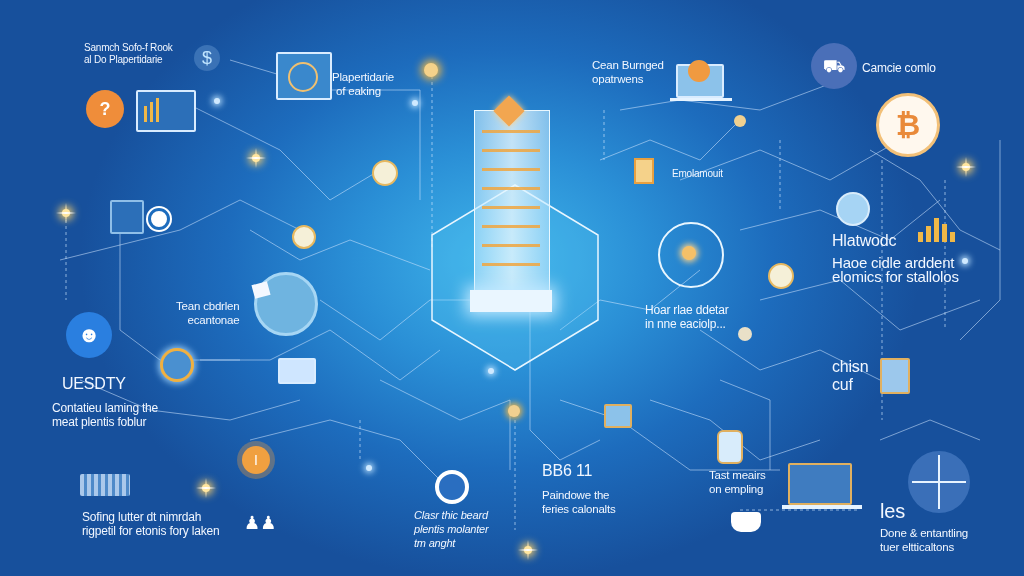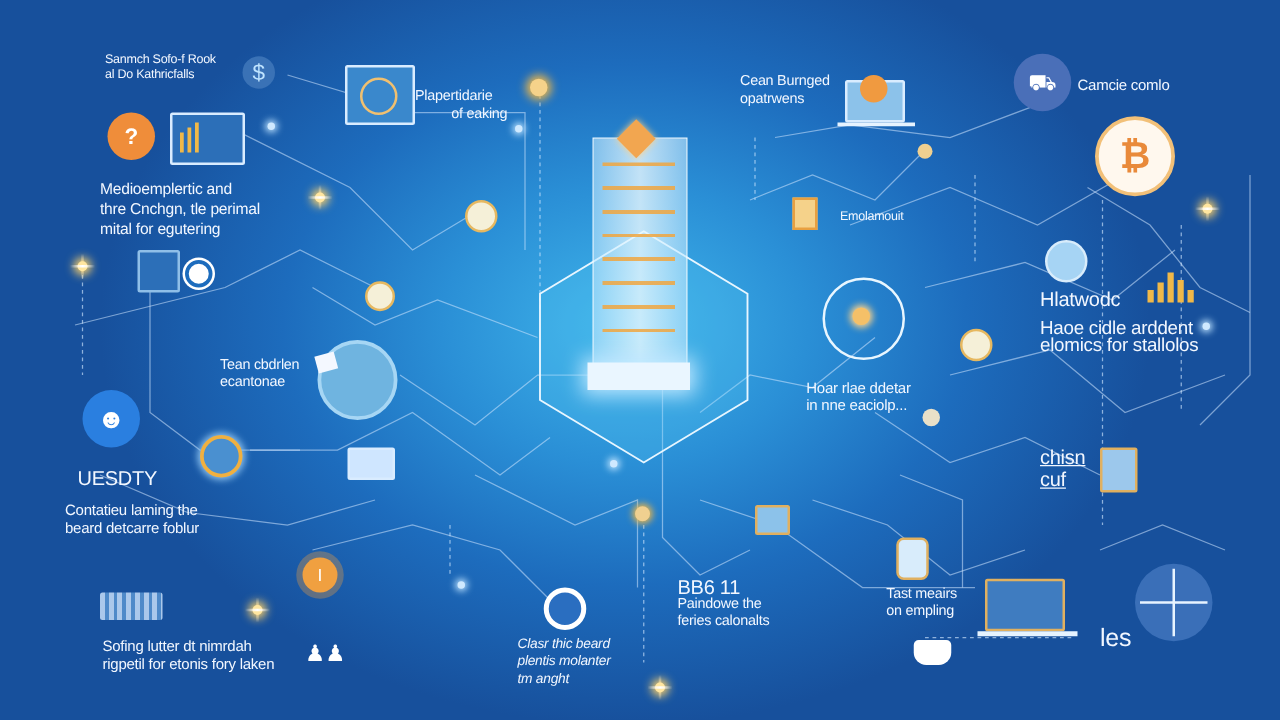--- a/index.html
+++ b/index.html
@@ -67,69 +67,64 @@
   <div style="position:absolute;left:466px;top:100px;width:90px;height:220px;">
     <div style="position:absolute;left:8px;top:10px;width:74px;height:190px;background:linear-gradient(90deg,#bfe8ff99,#e9f8ffcc,#bfe8ff99);border:1px solid #eaf8ff;"></div>
     <div style="position:absolute;left:32px;top:0;width:22px;height:22px;background:#f2a650;transform:rotate(45deg);box-shadow:0 0 6px #ffcf80;"></div>
     <div style="position:absolute;left:16px;top:30px;width:58px;height:150px;background:repeating-linear-gradient(180deg,#f0a640 0 3px,transparent 3px 19px);opacity:.85;"></div>
     <div style="position:absolute;left:4px;top:190px;width:82px;height:22px;background:#eaf6ff;box-shadow:0 0 16px 4px #bfe8ff;"></div>
   </div>
 
   <div class="node" style="left:194px;top:45px;width:26px;height:26px;background:#3a72b6;color:#bfe4ff;font-size:18px;text-align:center;line-height:26px;">$</div>
   <div class="lbl" style="left:84px;top:42px;font-size:10px;line-height:12px;">
     <div>Sanmch Sofo-f Rook</div>
-    <div>al Do Kathricfalls</div>
+    <div>al Do Plapertidarie</div>
   </div>
   <div class="node" style="left:86px;top:90px;width:38px;height:38px;background:#ef8d3a;color:#fff;text-align:center;line-height:38px;font-weight:bold;font-size:18px;">?</div>
   <div class="screen" style="left:136px;top:90px;width:56px;height:38px;">
     <div style="position:absolute;left:6px;top:14px;width:3px;height:16px;background:#f0b848;"></div>
     <div style="position:absolute;left:12px;top:10px;width:3px;height:20px;background:#f0b848;"></div>
     <div style="position:absolute;left:18px;top:6px;width:3px;height:24px;background:#f0b848;"></div>
   </div>
-  <div class="lbl" style="left:80px;top:143px;font-size:12.5px;line-height:16px;">
-    <div>Medioemplertic and</div>
-    <div>thre Cnchgn, tle perimal</div>
-    <div>mital for egutering</div>
-  </div>
 
   <div class="screen" style="left:276px;top:52px;width:52px;height:44px;background:#3a88cc;">
     <div style="position:absolute;left:10px;top:8px;width:26px;height:26px;border-radius:50%;border:2px solid #f0c070;"></div>
   </div>
   <div class="lbl" style="left:332px;top:70px;">
     <div>Plapertidarie</div>
-    <div style="padding-left:29px;">of eaking</div>
+    <div style="padding-left:4px;">of eaking</div>
   </div>
 
   <div class="node" style="left:424px;top:63px;width:14px;height:14px;background:#f5d28a;box-shadow:0 0 8px 3px #f0b848;"></div>
   <div class="star" style="left:246px;top:148px;">
       <div class="core"></div>
     </div>
   <div class="node" style="left:372px;top:160px;width:22px;height:22px;background:#f5f0d8;border:2px solid #e6b860;"></div>
   <div class="node" style="left:292px;top:225px;width:20px;height:20px;background:#f5f0d8;border:2px solid #e6b860;"></div>
 
   <div class="star" style="left:56px;top:203px;">
       <div class="core"></div>
     </div>
   <div class="screen" style="left:110px;top:200px;width:30px;height:30px;border-color:#8fbfe8;"></div>
   <div class="node" style="left:148px;top:208px;width:16px;height:16px;background:#fff;border:3px solid #1d6cbd;box-shadow:0 0 0 2px #fff;"></div>
-  <div class="lbl" style="left:176px;top:285px;">
+  <div class="lbl" style="left:176px;top:299px;text-align:right;">
     <div>Tean cbdrlen</div>
     <div>ecantonae</div>
   </div>
   <div class="node" style="left:254px;top:272px;width:58px;height:58px;background:#6fb4e0;border:3px solid #a6d6f4;">
     <div style="position:absolute;left:-4px;top:8px;width:16px;height:14px;background:#f4f8ff;transform:rotate(-15deg);"></div>
   </div>
 
   <div class="node" style="left:66px;top:312px;width:46px;height:46px;background:#2a7fe0;color:#fff;text-align:center;line-height:46px;font-size:22px;">☻</div>
   <div class="node" style="left:160px;top:348px;width:28px;height:28px;background:#4a90d0;border:3px solid #f0b040;box-shadow:0 0 6px 2px #8ac0ee;"></div>
   <div class="screen" style="left:278px;top:358px;width:34px;height:22px;background:#cfe6ff;"></div>
   <div class="lbl big" style="left:62px;top:375px;">UESDTY</div>
   <div class="lbl" style="left:52px;top:401px;font-size:12px;">
     <div>Contatieu laming the</div>
-    <div>beard detcarre foblur</div>
+    <div>meat plentis foblur</div>
   </div>
 
   <div class="node" style="left:242px;top:446px;width:28px;height:28px;background:#f0a040;color:#fff;text-align:center;line-height:28px;font-size:14px;box-shadow:0 0 0 5px #f0a04055;">I</div>
   <div class="screen" style="left:80px;top:474px;width:50px;height:22px;border:none;background:repeating-linear-gradient(90deg,#cfe6ff 0 4px,#5c98d4 4px 7px);opacity:.8;"></div>
   <div class="star" style="left:196px;top:478px;">
       <div class="core"></div>
     </div>
   <div style="position:absolute;left:244px;top:512px;color:#fff;font-size:18px;">♟♟</div>
   <div class="lbl" style="left:82px;top:510px;font-size:12px;">
     <div>Sofing lutter dt nimrdah</div>
@@ -138,21 +133,21 @@
 
   <div class="dot" style="left:366px;top:465px;"></div>
   <div class="node" style="left:435px;top:470px;width:26px;height:26px;background:#2a6ec0;border:4px solid #fff;"></div>
   <div class="lbl" style="left:414px;top:508px;font-size:11px;line-height:14px;font-style:italic;">
     <div>Clasr thic beard</div>
     <div>plentis molanter</div>
     <div>tm anght</div>
   </div>
   <div class="node" style="left:508px;top:405px;width:12px;height:12px;background:#f0d090;box-shadow:0 0 6px 2px #f0b848;"></div>
   <div class="lbl big" style="left:542px;top:462px;">BB6 11</div>
-  <div class="lbl" style="left:542px;top:476px;">
+  <div class="lbl" style="left:542px;top:488px;">
     <div>Paindowe the</div>
     <div>feries calonalts</div>
   </div>
   <div class="star" style="left:518px;top:540px;">
       <div class="core"></div>
     </div>
 
   <div class="lbl" style="left:592px;top:58px;">
     <div>Cean Burnged</div>
     <div>opatrwens</div>
@@ -190,21 +185,21 @@
     <div style="position:absolute;left:16px;bottom:0;width:5px;height:24px;background:#f0b848;"></div>
     <div style="position:absolute;left:24px;bottom:0;width:5px;height:18px;background:#f0b848;"></div>
     <div style="position:absolute;left:32px;bottom:0;width:5px;height:10px;background:#f0b848;"></div>
   </div>
   <div class="lbl big" style="left:832px;top:232px;">Hlatwodc</div>
   <div class="lbl" style="left:832px;top:256px;font-size:15px;">
     <div>Haoe cidle arddent</div>
     <div>elomics for stallolos</div>
   </div>
 
-  <div class="lbl big" style="left:832px;top:358px;text-decoration:underline;">
+  <div class="lbl big" style="left:832px;top:358px;">
     <div>chisn</div>
     <div>cuf</div>
   </div>
   <div class="screen" style="left:880px;top:358px;width:26px;height:32px;background:#9cc8ec;border-color:#e0b060;"></div>
 
   <div class="screen" style="left:604px;top:404px;width:24px;height:20px;background:#8cc2ea;border-color:#e0b060;"></div>
   <div style="position:absolute;left:717px;top:430px;width:22px;height:30px;background:#d8ecfb;border-radius:6px;border:2px solid #e0b060;"></div>
   <div class="lbl" style="left:693px;top:468px;font-size:11.5px;margin-left:16px;">
     <div>Tast meairs</div>
     <div>on empling</div>
@@ -212,18 +207,22 @@
   <div style="position:absolute;left:782px;top:463px;width:80px;height:50px;">
     <div class="screen" style="left:6px;top:0;width:60px;height:38px;background:#3f7cc0;border-color:#e0b060;"></div>
     <div style="position:absolute;left:0;top:42px;width:80px;height:4px;background:#e6f3ff;"></div>
   </div>
   <div class="node" style="left:908px;top:451px;width:62px;height:62px;background:#3a6fb8;">
     <div style="position:absolute;left:4px;top:30px;width:54px;height:2px;background:#e8f4ff;"></div>
     <div style="position:absolute;left:30px;top:4px;width:2px;height:54px;background:#e8f4ff;"></div>
   </div>
   <div style="position:absolute;left:731px;top:512px;width:30px;height:20px;background:#fff;border-radius:4px 4px 10px 10px;"></div>
   <div class="lbl big" style="left:880px;top:500px;font-size:20px;line-height:22px;">les</div>
+  <div class="lbl" style="left:880px;top:526px;font-size:11.5px;">
+    <div>Done &amp; entantling</div>
+    <div>tuer eltticaltons</div>
+  </div>
 
   <div class="dot" style="left:214px;top:98px;"></div>
   <div class="dot" style="left:412px;top:100px;"></div>
   <div class="dot" style="left:488px;top:368px;"></div>
   <div class="dot" style="left:962px;top:258px;"></div>
 </div>
 
 </body></html>

